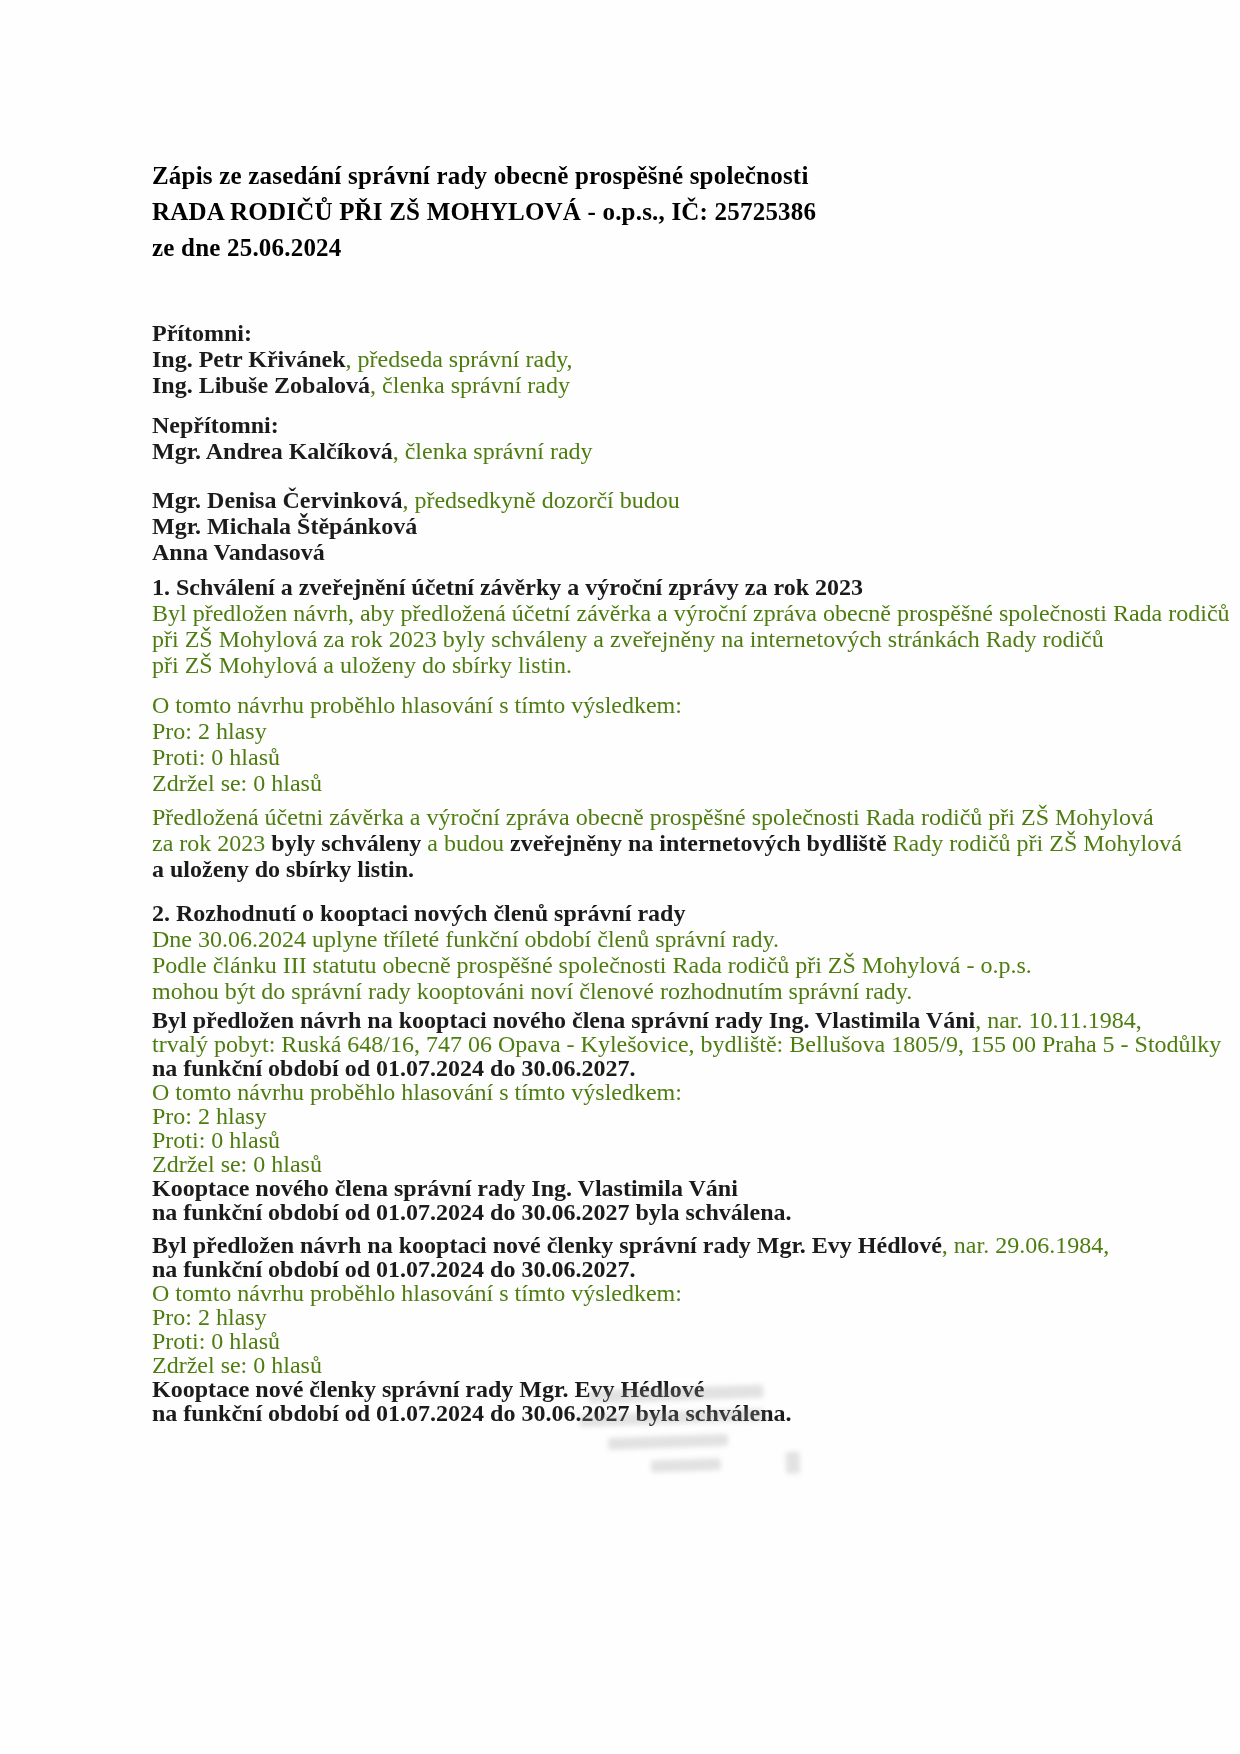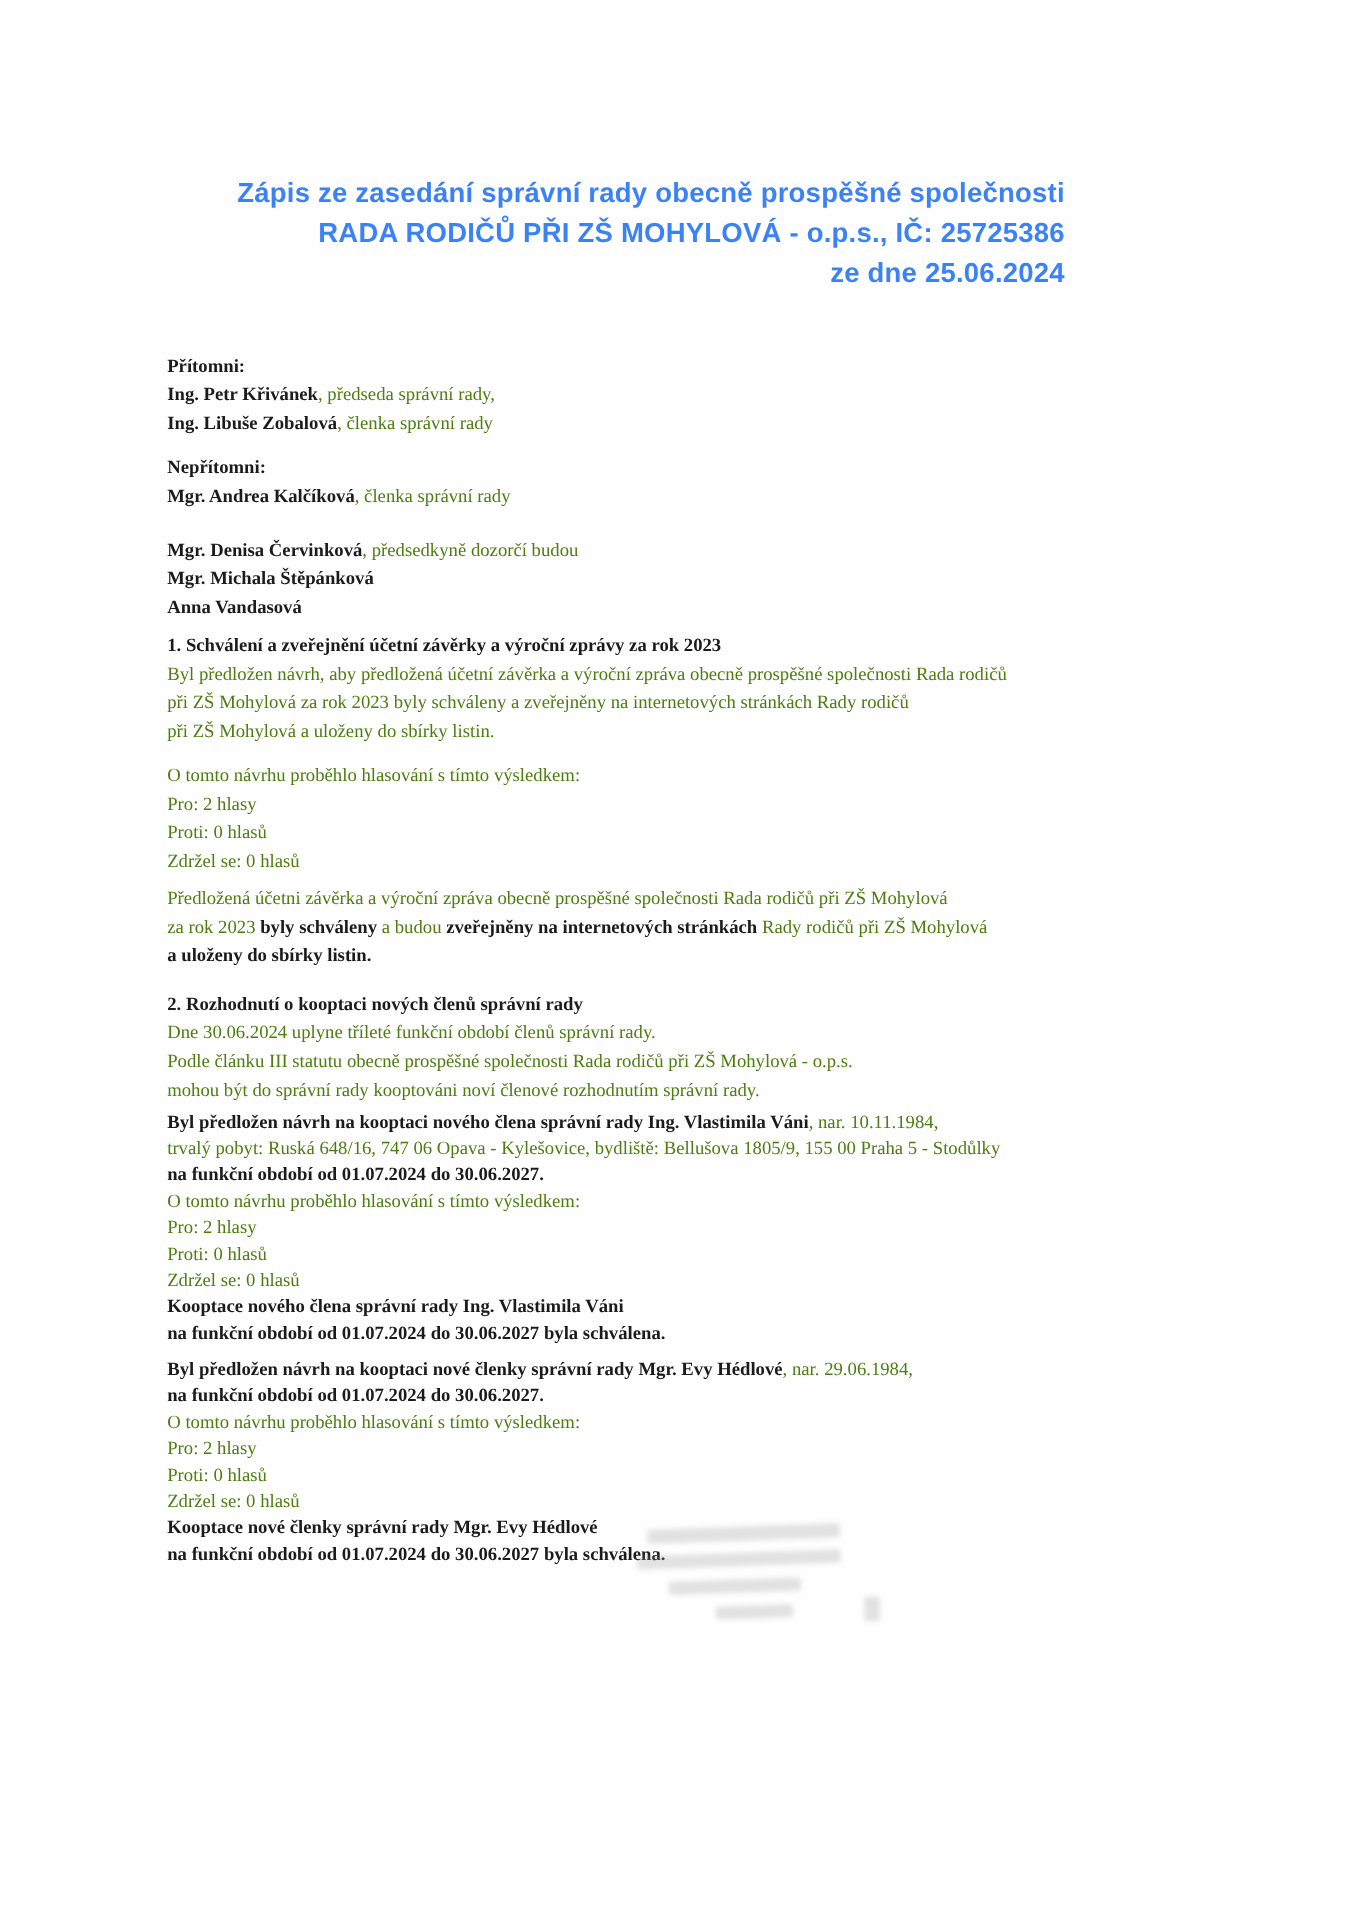--- a/index.html
+++ b/index.html
@@ -10,33 +10,33 @@
     background: #fefefe;
     overflow: hidden;
     box-sizing: border-box;
     padding-top: 158px;
     font-family: "Liberation Serif", serif;
     color: #1f1f1f;
   }
   .title {
     margin-left: 152px;
     width: 816px;
-    text-align: right;
-    font-family: Liberation Sans, sans-serif;
+    text-align: left;
+    font-family: Liberation Serif, serif;
     font-weight: 700;
     font-size: 25px;
     line-height: 36px;
-    color: #3b82f6;
+    color: #000000;
     letter-spacing: 0.2px;
   }
   .title p { margin: 0; }
   .blk {
     margin-left: 152px;
     width: 960px;
-    font-size: 17px;
+    font-size: 24px;
     line-height: 26px;
   }
   .blk .line { margin: 0; white-space: nowrap; }
   .seg { color: #4d7c0f; }
   .seg.b { font-weight: 700; color: #1b1b1b; }
   .blk-attendees   { margin-top: 54px; }
   .blk-absent      { margin-top: 14px; }
   .blk-guests      { margin-top: 23px; }
   .blk-program     { margin-top: 9px;  }
   .blk-vote1       { margin-top: 14px; }
@@ -95,21 +95,21 @@
       <p class="line"><span class="seg">při ZŠ Mohylová a uloženy do sbírky listin.</span></p>
     </section>
   <section class="blk blk-vote1">
       <p class="line"><span class="seg">O tomto návrhu proběhlo hlasování s tímto výsledkem:</span></p>
       <p class="line"><span class="seg">Pro: 2 hlasy</span></p>
       <p class="line"><span class="seg">Proti: 0 hlasů</span></p>
       <p class="line"><span class="seg">Zdržel se: 0 hlasů</span></p>
     </section>
   <section class="blk blk-resolution1">
       <p class="line"><span class="seg">Předložená účetni závěrka a výroční zpráva obecně prospěšné společnosti Rada rodičů při ZŠ Mohylová</span></p>
-      <p class="line"><span class="seg">za rok 2023 </span><span class="seg b">byly schváleny</span><span class="seg"> a budou </span><span class="seg b">zveřejněny na internetových stránkách</span><span class="seg"> Rady rodičů při ZŠ Mohylová</span></p>
+      <p class="line"><span class="seg">za rok 2023 </span><span class="seg b">byly schváleny</span><span class="seg"> a budou </span><span class="seg b">zveřejněny na internetových bydliště</span><span class="seg"> Rady rodičů při ZŠ Mohylová</span></p>
       <p class="line"><span class="seg b">a uloženy do sbírky listin.</span></p>
     </section>
   <section class="blk blk-section2">
       <p class="line"><span class="seg b">2. Rozhodnutí o kooptaci nových členů správní rady</span></p>
       <p class="line"><span class="seg">Dne 30.06.2024 uplyne tříleté funkční období členů správní rady.</span></p>
       <p class="line"><span class="seg">Podle článku III statutu obecně prospěšné společnosti Rada rodičů při ZŠ Mohylová - o.p.s.</span></p>
       <p class="line"><span class="seg">mohou být do správní rady kooptováni noví členové rozhodnutím správní rady.</span></p>
     </section>
   <section class="blk blk-koopt1">
       <p class="line"><span class="seg b">Byl předložen návrh na kooptaci nového člena správní rady Ing. Vlastimila Váni</span><span class="seg">, nar. 10.11.1984,</span></p>

